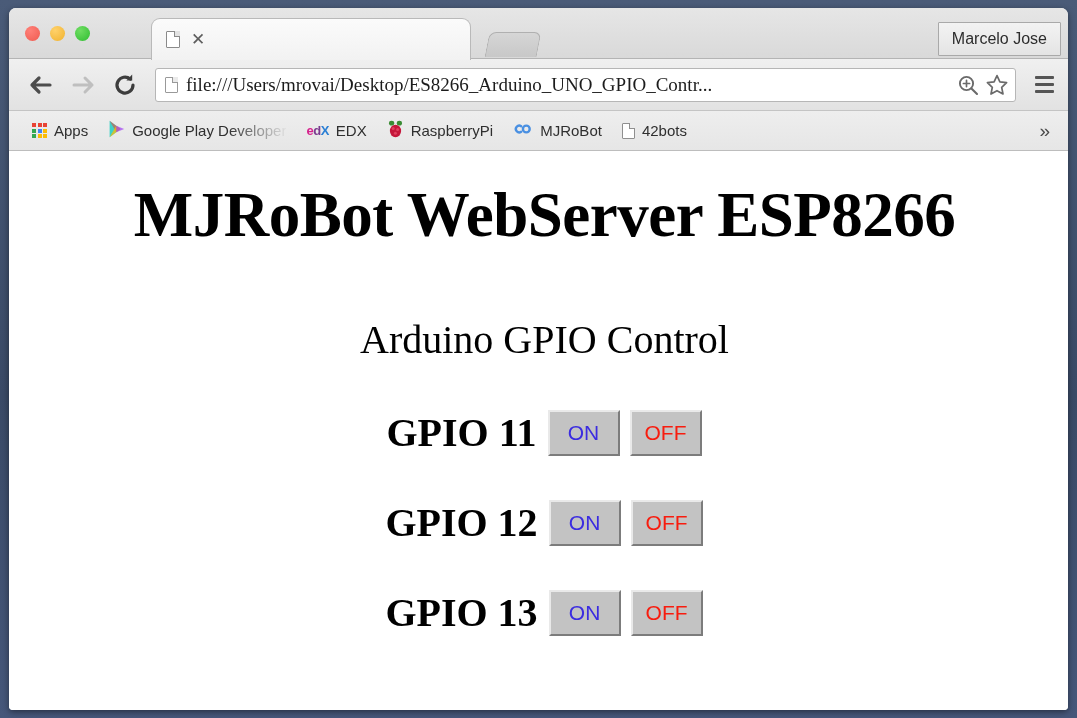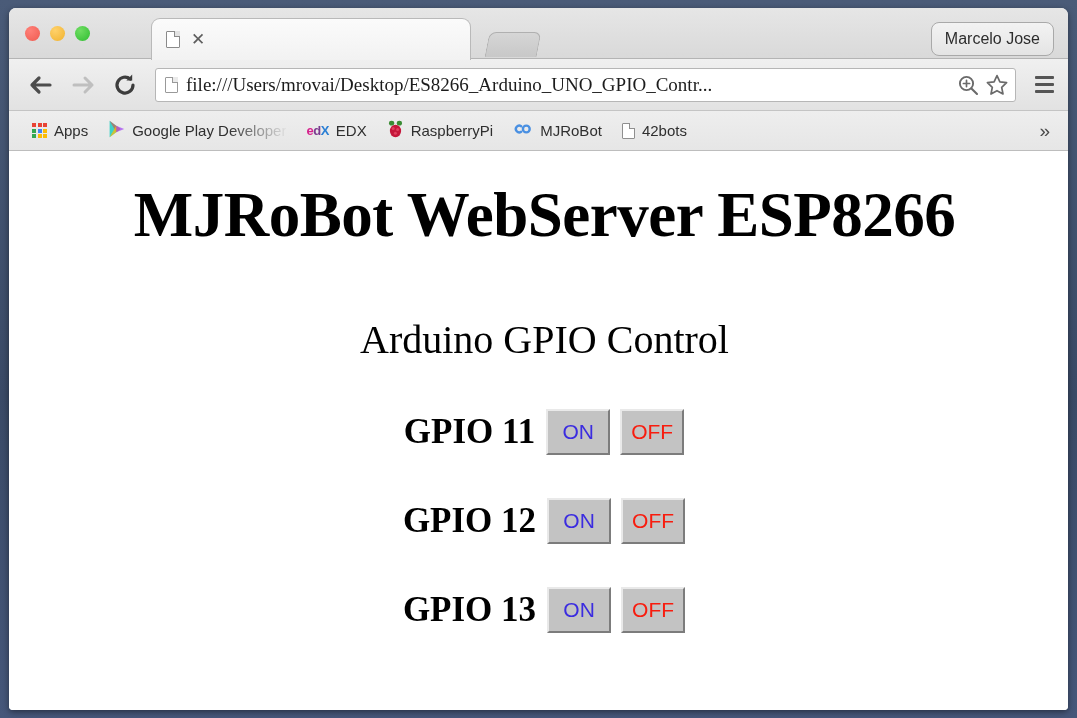--- a/index.html
+++ b/index.html
@@ -97,28 +97,28 @@
     width: 52px; height: 25px;
     background: linear-gradient(180deg,#d6d6d6 0%, #c8c8c8 100%);
     border: 1px solid #b0b0b0;
     border-bottom: none;
     border-radius: 7px 7px 0 0;
     transform: skewX(-11deg);
     cursor: pointer;
   }
   .profile-btn {
     position: absolute;
-    right: 14px; top: 14px;
+    right: 7px; top: 14px;
     height: 34px;
     padding: 0 13px;
     display: flex; align-items: center;
     font-size: 16px; color: #2d2d2d;
     background: linear-gradient(180deg,#f3f3f3 0%, #e4e4e4 100%);
     border: 1px solid #a9a9a9;
-    border-radius: 8px;
+    border-radius: 1px;
     cursor: pointer;
   }
 
   
   .toolbar {
     height: 52px;
     flex: 0 0 52px;
     background: linear-gradient(180deg,#f0f0f0 0%, #e2e2e2 100%);
     border-bottom: 1px solid #c4c4c4;
     display: flex;
@@ -278,30 +278,30 @@
   .gpio-list { margin-top: 46px; }
   .gpio-row {
     display: flex;
     align-items: center;
     justify-content: center;
     gap: 0;
     margin-bottom: 43px;
   }
   .gpio-label {
     font-family: "Liberation Serif", serif;
-    font-size: 35px;
+    font-size: 40px;
     font-weight: bold;
     color: #000;
     margin-right: 11px;
     white-space: nowrap;
   }
   .btn {
     font-family: "Liberation Sans", sans-serif;
     font-size: 21px;
-    width: 64px;
+    width: 72px;
     height: 46px;
     line-height: 42px;
     text-align: center;
     background: #c3c3c3;
     border-top: 2px solid #e9e9e9;
     border-left: 2px solid #e9e9e9;
     border-right: 2px solid #7c7c7c;
     border-bottom: 2px solid #7c7c7c;
     cursor: pointer;
     margin-right: 10px;

